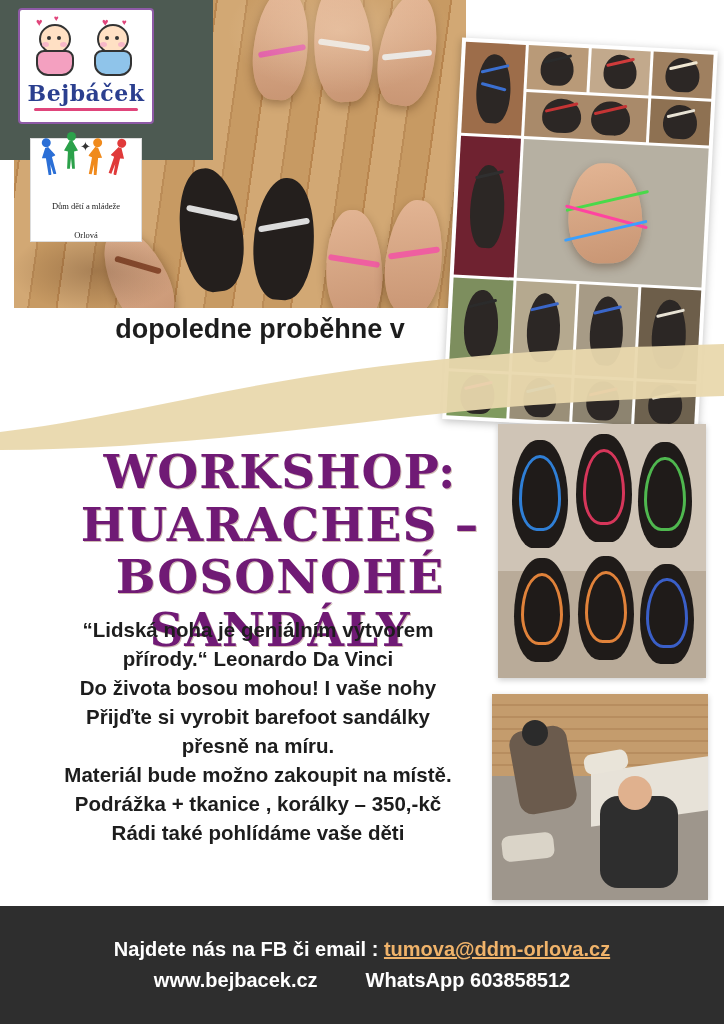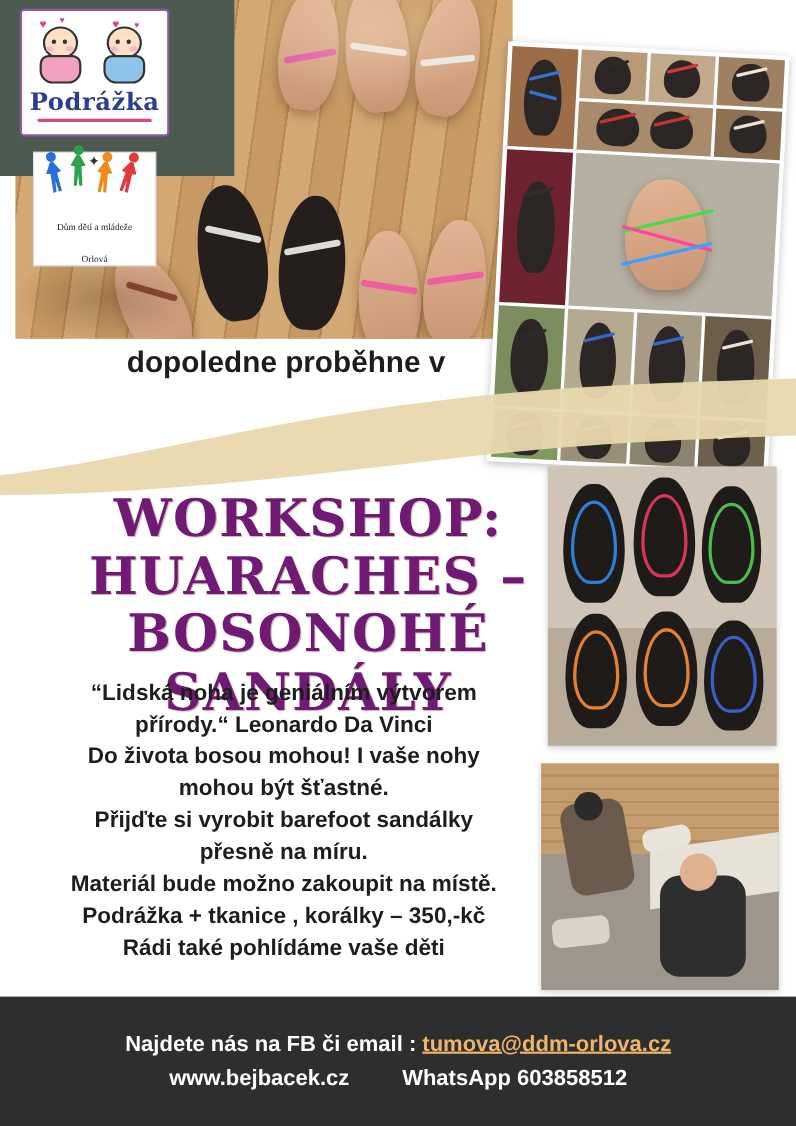--- a/index.html
+++ b/index.html
@@ -472,21 +472,21 @@
       </div>
       <div class="baby blue">
         <div class="head"></div>
         <div class="eye l"></div>
         <div class="eye r"></div>
         <div class="cheek l"></div>
         <div class="cheek r"></div>
         <div class="body"></div>
       </div>
     </div>
-    <div class="bej-text">Podrážka</div>
+    <div class="bej-text">Bejbáček</div>
     <div class="bej-underline"></div>
   </div>
 
   <div class="logo-ddm">
     <div class="ddm-figs">
       <span class="bird">✦</span>
       <div class="fig f1">
           <div class="h"></div>
           <div class="b"></div>
         </div>
@@ -629,21 +629,20 @@
   <div class="title">
     <div>WORKSHOP:</div>
     <div>HUARACHES –</div>
     <div>BOSONOHÉ SANDÁLY</div>
   </div>
 
   <div class="body-text">
     <p class="quote">“Lidská noha je geniálním výtvorem</p>
     <p class="quote">přírody.“ Leonardo Da Vinci</p>
     <p>Do života bosou mohou! I vaše nohy</p>
-    <p>mohou být šťastné.</p>
     <p>Přijďte si vyrobit barefoot sandálky</p>
     <p>přesně na míru.</p>
     <p>Materiál bude možno zakoupit na místě.</p>
     <p>Podrážka + tkanice , korálky  – 350,-kč</p>
     <p>Rádi také pohlídáme vaše děti</p>
   </div>
 
   <div class="footer">
     <div class="footer-line1">
       <span>Najdete nás na FB či email : </span><span class="email">tumova@ddm-orlova.cz</span>

